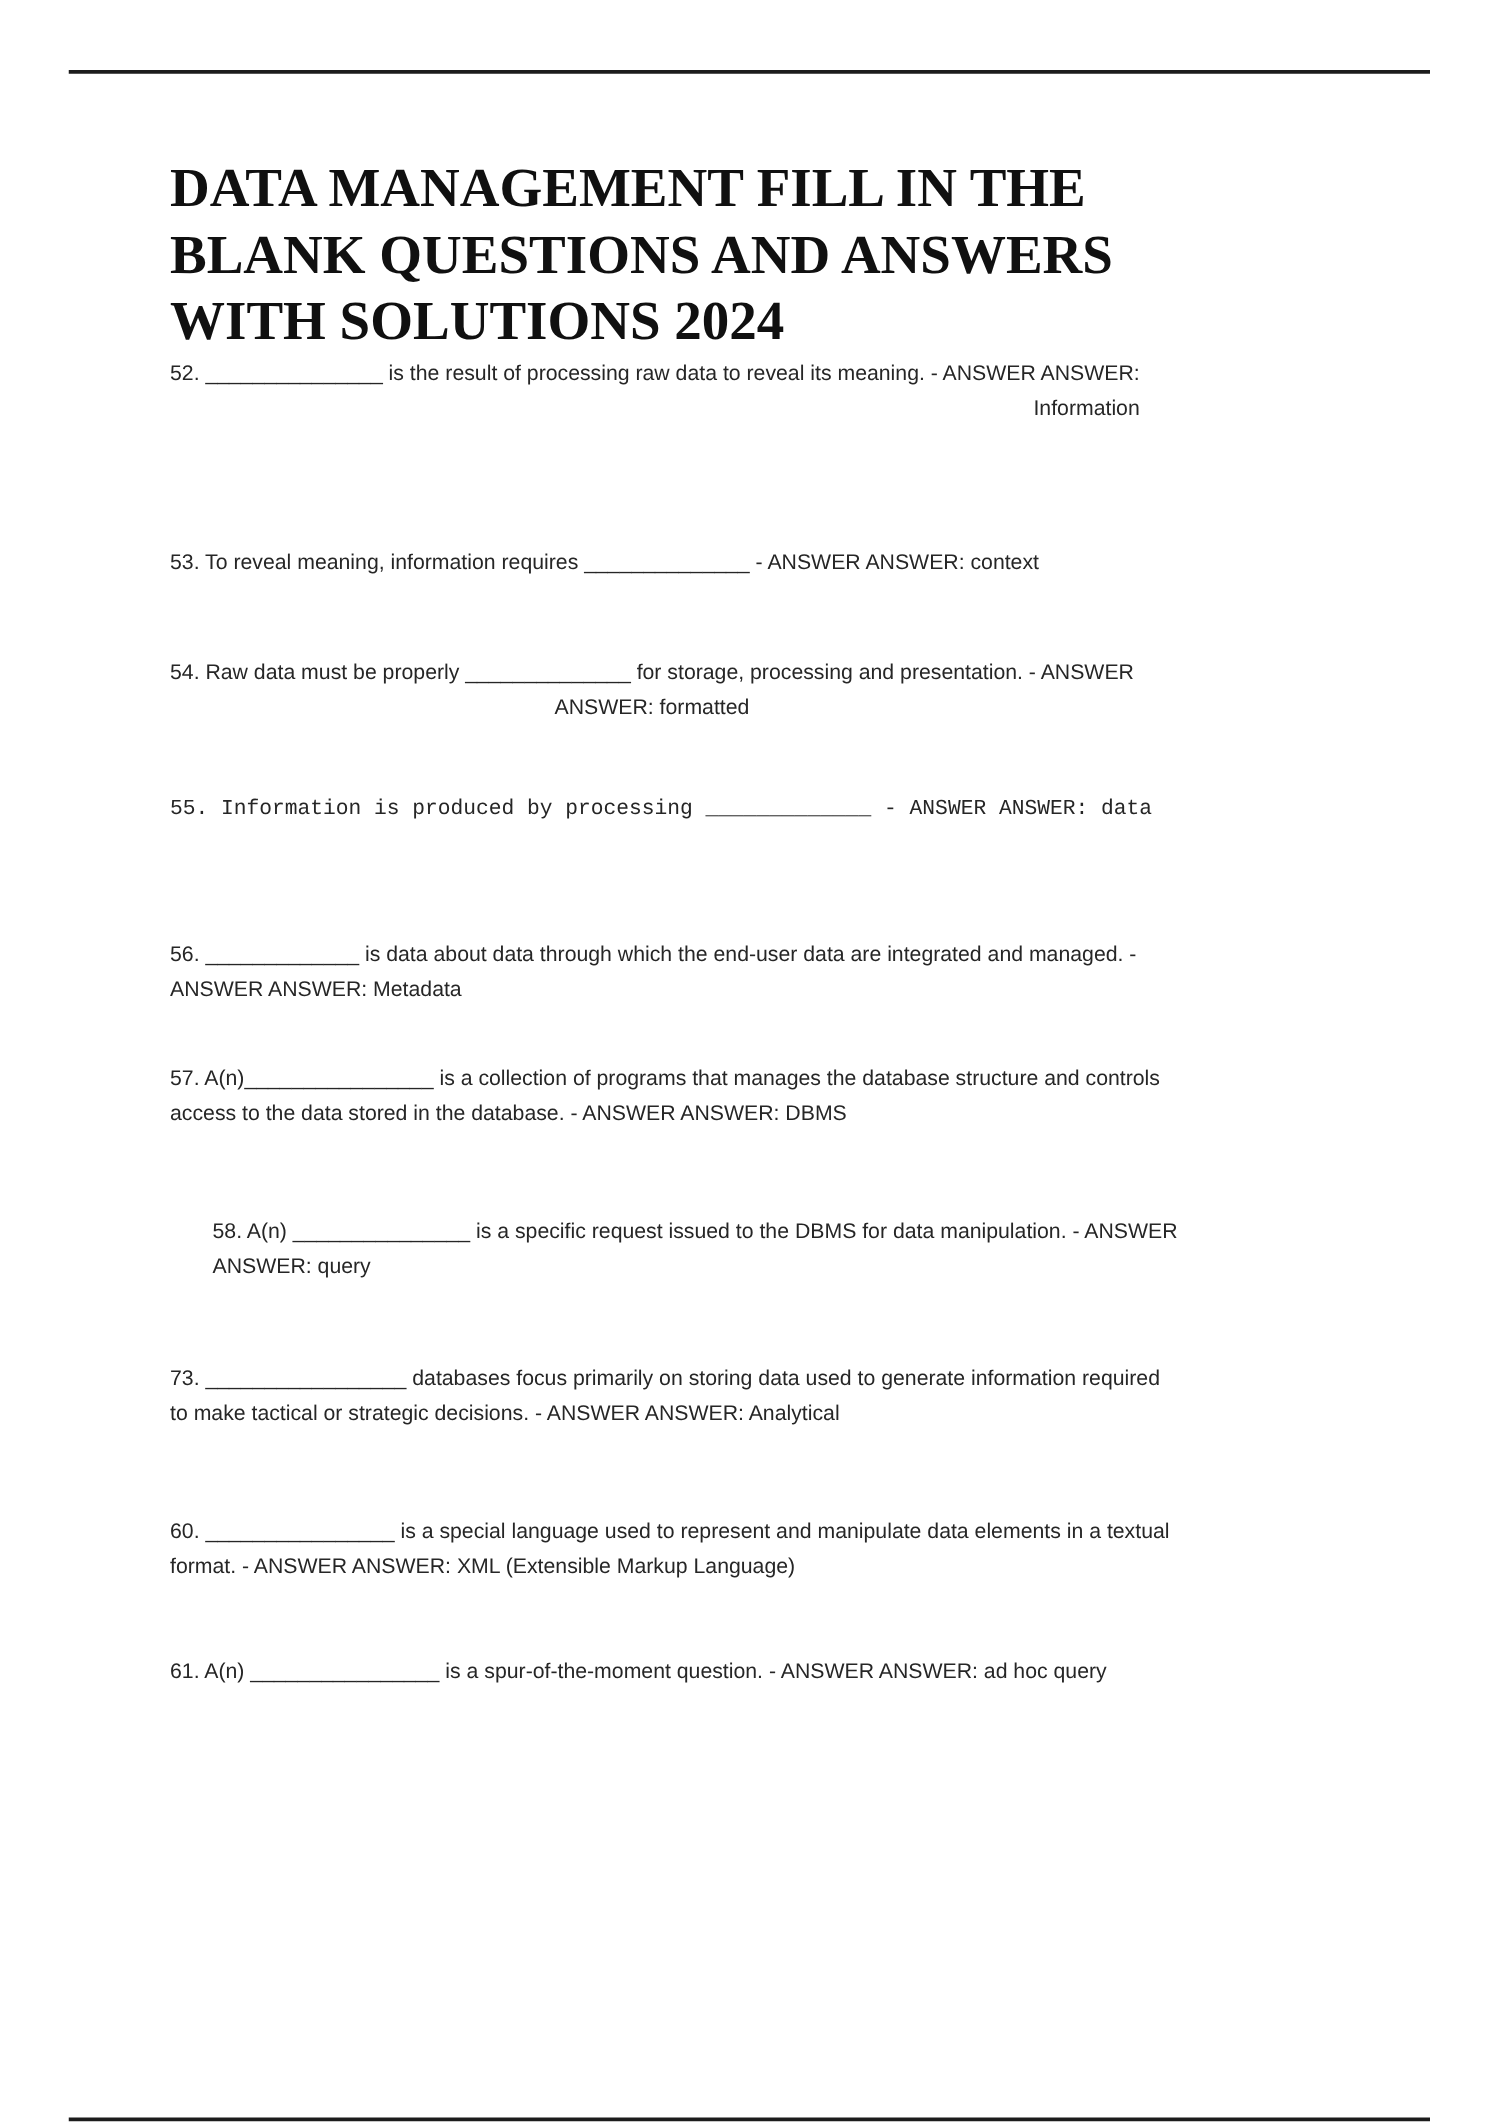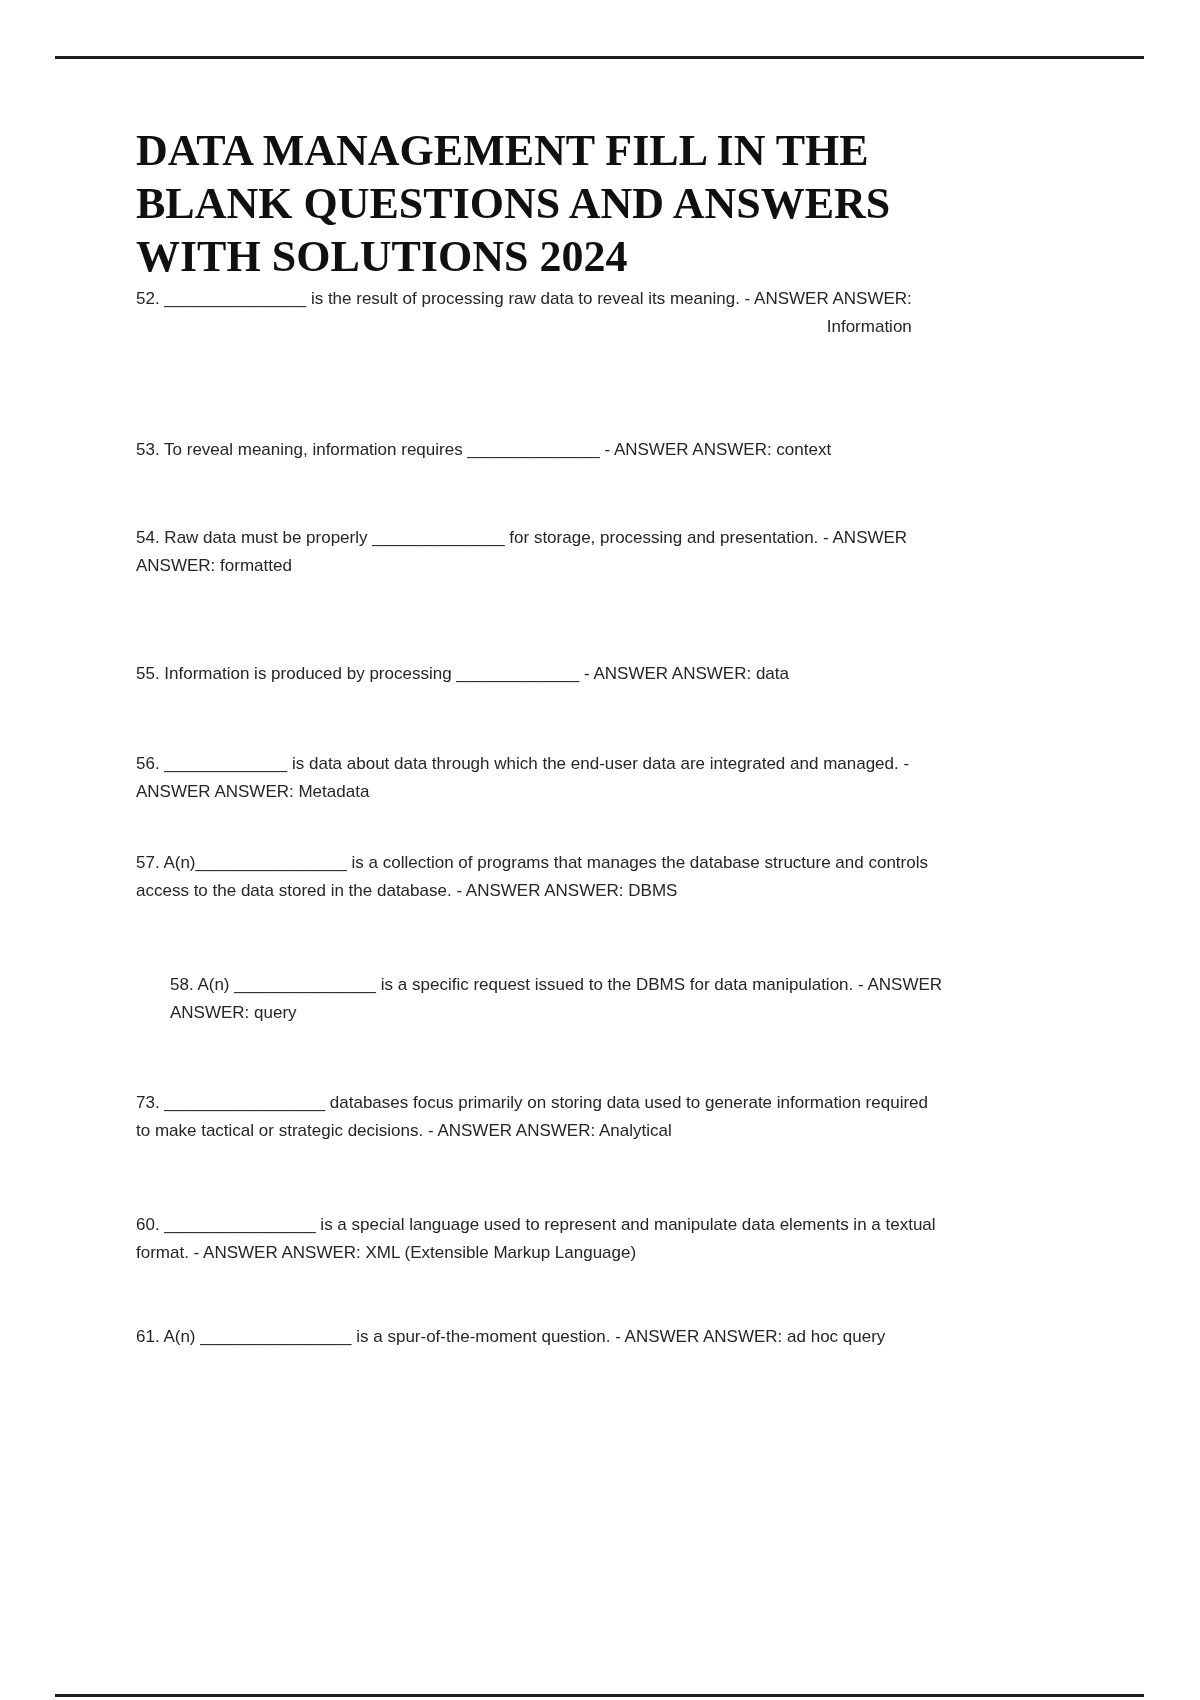--- a/index.html
+++ b/index.html
@@ -54,25 +54,25 @@
   </div>
 
   <div id="questions">
       <div class="question-block" style="top: 285px; text-align: right;">
         <div>52. _______________ is the result of processing raw data to reveal its meaning. - ANSWER ANSWER:</div>
         <div>Information</div>
       </div>
       <div class="question-block" style="top: 436px;">
         <div>53. To reveal meaning, information requires ______________ - ANSWER ANSWER: context</div>
       </div>
-      <div class="question-block" style="top: 524px;">
+      <div class="question-block" style="top: 524px; text-align: center;">
         <div>54. Raw data must be properly ______________ for storage, processing and presentation. - ANSWER</div>
         <div>ANSWER: formatted</div>
       </div>
-      <div class="question-block" style="top: 660px;">
+      <div class="question-block" style="top: 634px; font-family: Liberation Mono, monospace;">
         <div>55. Information is produced by processing _____________ - ANSWER ANSWER: data</div>
       </div>
       <div class="question-block" style="top: 750px;">
         <div>56. _____________ is data about data through which the end-user data are integrated and managed. -</div>
         <div>ANSWER ANSWER: Metadata</div>
       </div>
       <div class="question-block" style="top: 849px;">
         <div>57. A(n)________________ is a collection of programs that manages the database structure and controls</div>
         <div>access to the data stored in the database. - ANSWER ANSWER: DBMS</div>
       </div>

